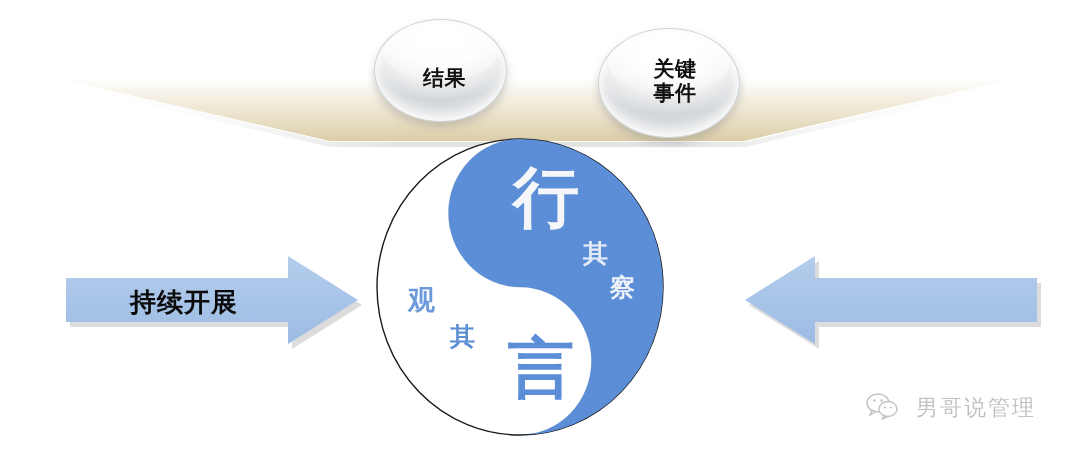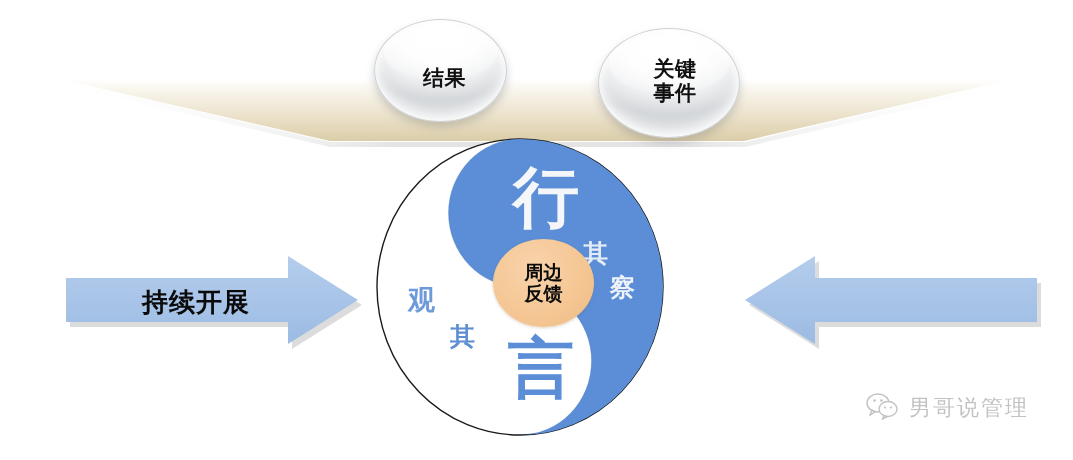--- a/index.html
+++ b/index.html
@@ -119,31 +119,31 @@
   #arrow-right { left: 740px; top: 248px; width: 305px; height: 104px; }
   .arrow-label {
     position: absolute;
     font-weight: bold;
     font-size: 26px;
     color: #0a0a0a;
     letter-spacing: 1px;
     white-space: nowrap;
     z-index: 3;
   }
-  #arrow-left .arrow-label  { left: 84px; top: 37px; }
+  #arrow-left .arrow-label  { left: 72px; top: 37px; }
   #arrow-right .arrow-label { left: 106px; top: 34px; }
 
   
   .watermark {
     position: absolute;
     left: 866px;
     top: 392px;
     display: flex;
     align-items: center;
-    gap: 9px;
+    gap: 16px;
     opacity: 0.42;
     justify-content: flex-end;
   }
   .wm-text {
     font-size: 22px;
     color: #6f6f6f;
     letter-spacing: 2px;
     white-space: nowrap;
   }
 </style>
@@ -202,26 +202,20 @@
     </svg>
 
     <div class="yy-text yy-xing">行</div>
     <div class="yy-text yy-qi1">其</div>
     <div class="yy-text yy-cha">察</div>
     <div class="yy-text yy-guan">观</div>
     <div class="yy-text yy-qi2">其</div>
     <div class="yy-text yy-yan">言</div>
   </div>
 
-  <div class="core">
-    <div class="core-label">
-      <span>周边</span><br>
-      <span>反馈</span>
-    </div>
-  </div>
 
   <div class="arrow-wrap" id="arrow-left">
     <svg width="310" height="104" viewBox="0 0 310 104" xmlns="http://www.w3.org/2000/svg">
       <defs>
         <linearGradient id="arrGradL" x1="0" y1="0" x2="0" y2="1">
           <stop offset="0%" stop-color="#b4cdec"></stop>
           <stop offset="50%" stop-color="#a8c4e8"></stop>
           <stop offset="100%" stop-color="#9cbbe3"></stop>
         </linearGradient>
       </defs>

